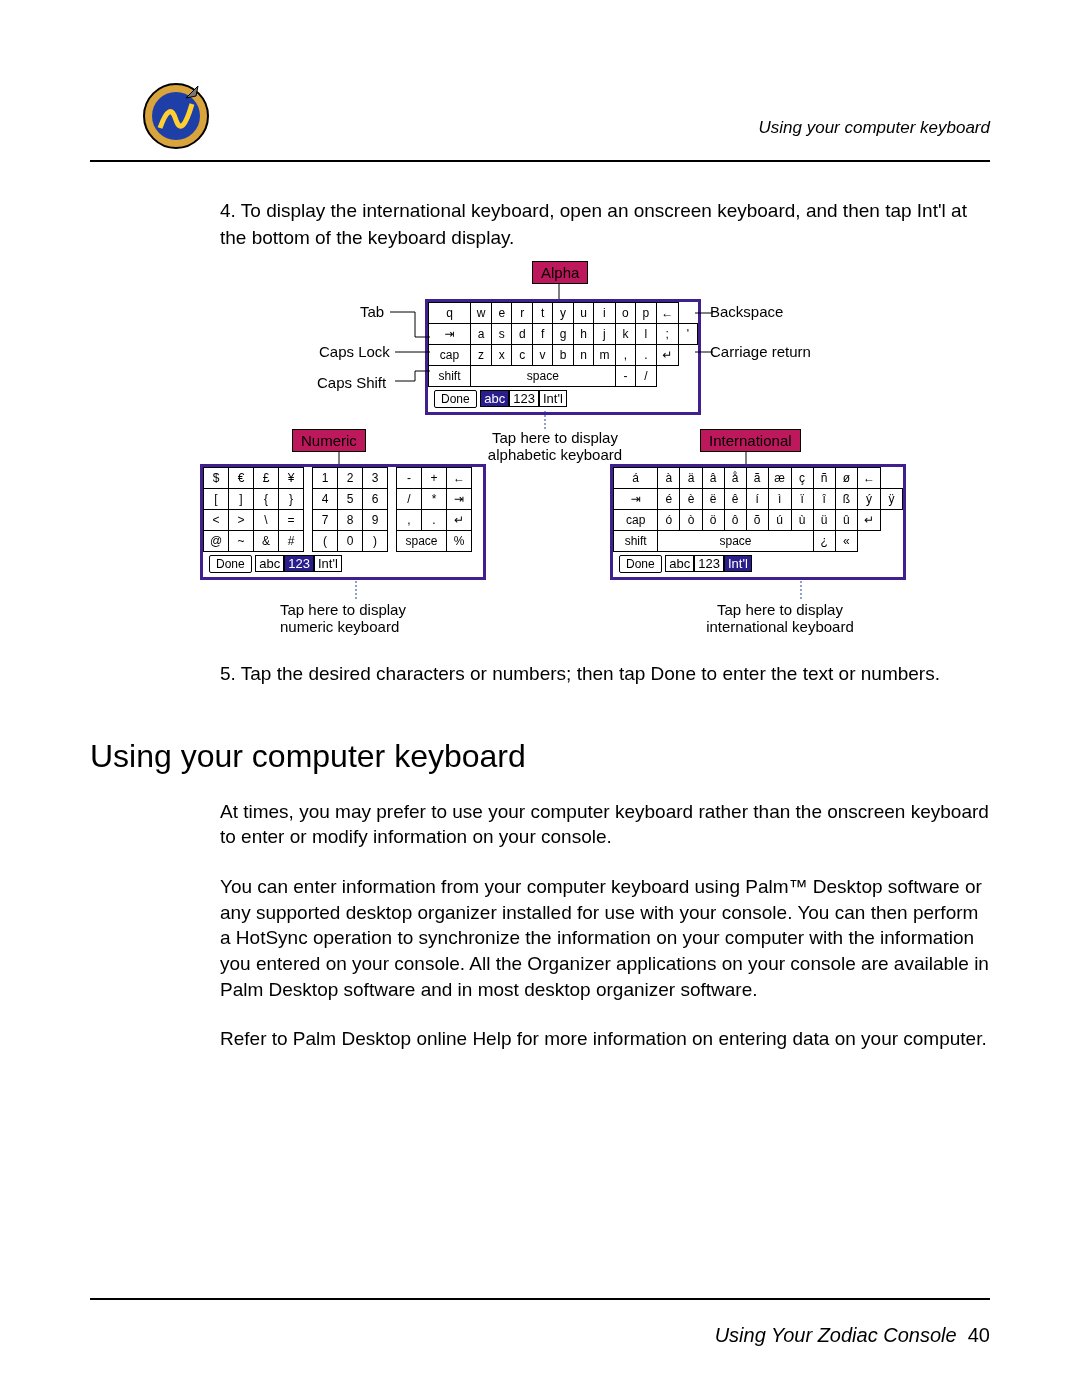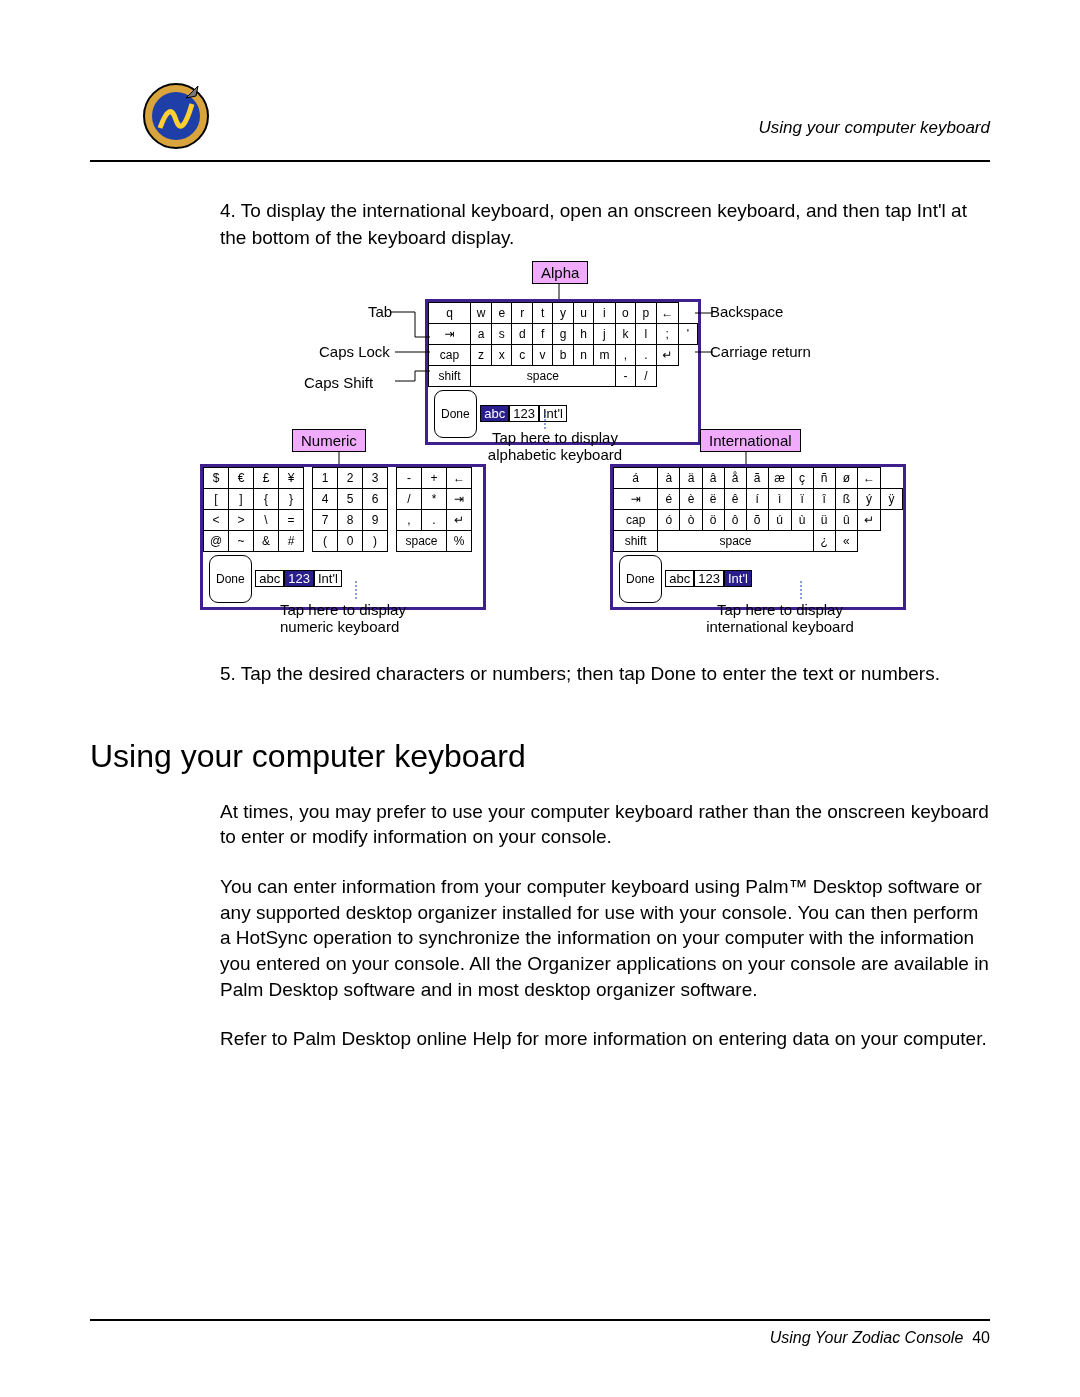--- a/index.html
+++ b/index.html
@@ -11,34 +11,34 @@
   .hdr-title{position:absolute;right:0;top:10px;font-weight:bold;font-size:22px;letter-spacing:2px;}
   .hdr-sub{position:absolute;right:0;top:38px;font-style:italic;font-size:17px;}
   .content{padding-left:130px;padding-right:0;}
   .step{margin-top:36px;font-size:19px;line-height:1.4;}
   .stepnum{display:inline;}
   .tipbox{margin:24px 0 0 0;padding:14px 0 14px 0;border-top:2px solid #809;border-bottom:2px solid #809;
           border-image:linear-gradient(#333,#333)1;font-size:17px;line-height:1.4;}
   .tipbox b{font-weight:bold;}
   .tipicon{display:inline-block;width:14px;height:14px;background:#888;vertical-align:middle;}
   .diag{position:relative;height:400px;margin-top:10px;}
-  .box{position:absolute;border:1.5px solid #000;padding:2px 8px;font-size:15px;background:#f0abfc;}
+  .box{position:absolute;border:1.5px solid #000;padding:2px 8px;font-size:15px;background:#be185d;}
   .ann{position:absolute;font-size:15px;white-space:nowrap;}
   .sec-title{font-size:32px;margin-top:50px;margin-left:0;}
   .para{font-size:19px;line-height:1.35;margin-top:24px;margin-left:130px;}
-  .footer{position:absolute;bottom:50px;left:90px;right:90px;border-top:2px solid #000;padding-top:8px;
-          text-align:right;font-style:italic;font-size:16px;}
+  .footer{position:absolute;bottom:50px;left:90px;right:90px;border-top:2px solid #000;padding-top:24px;
+          text-align:right;font-style:italic;font-size:20px;}
 
   
   .kbd{position:absolute;border:3px solid #401f8f;background:#fff;}
   .kbd table{border-collapse:collapse;}
   .kbd td{border:1px solid #000;width:22px;height:18px;font-size:12px;text-align:center;font-family:Arial,sans-serif;}
   .kbd .wide{width:46px;}
   .kbd .space{width:90px;}
-  .kbd .done{border:1px solid #000;border-radius:9px;padding:16px 6px;font-size:12px;display:inline-block;}
+  .kbd .done{border:1px solid #000;border-radius:2px;padding:1px 6px;font-size:12px;display:inline-block;}
   .modebar{margin:3px 0 4px 6px;font-size:13px;}
   .modebar span{border:1px solid #000;padding:0 3px;margin:0;}
   .modebar .sel{background:#2a1e8c;color:#fff;}
   svg.lead{position:absolute;overflow:visible;}
 </style>
 </head>
 <body>
 
 <div class="page">
 
@@ -116,29 +116,29 @@
                 <td class="wide">shift</td>
                 <td colspan="7" class="space">space</td>
                 <td>-</td>
                 <td>/</td>
               </tr>
             </tbody>
           </table>
           <div class="modebar"><span class="done">Done</span> <span class="sel">abc</span><span>123</span><span>Int'l</span></div>
         </div>
 
-      <div class="ann" style="left:148px;top:42px;">Tab</div>
+      <div class="ann" style="left:140px;top:42px;">Tab</div>
       <svg class="lead" style="left:170px;top:51px;" width="40" height="30">
           <path d="M0 0 H25 V25 H40" fill="none" stroke="#000"></path>
         </svg>
       <div class="ann" style="left:99px;top:82px;">Caps Lock</div>
       <svg class="lead" style="left:175px;top:90px;" width="35" height="2">
           <line x1="0" y1="1" x2="35" y2="1" stroke="#000"></line>
         </svg>
-      <div class="ann" style="left:84px;top:113px;">Caps Shift</div>
+      <div class="ann" style="left:97px;top:113px;">Caps Shift</div>
       <svg class="lead" style="left:175px;top:118px;" width="35" height="20">
           <path d="M0 2 H20 V-8 H35" fill="none" stroke="#000"></path>
         </svg>
 
       <div class="ann" style="left:490px;top:42px;">Backspace</div>
       <svg class="lead" style="left:475px;top:51px;" width="18" height="2">
           <line x1="0" y1="1" x2="18" y2="1" stroke="#000"></line>
         </svg>
       <div class="ann" style="left:490px;top:82px;text-align:center;">Carriage return</div>
       <svg class="lead" style="left:475px;top:90px;" width="18" height="2">

